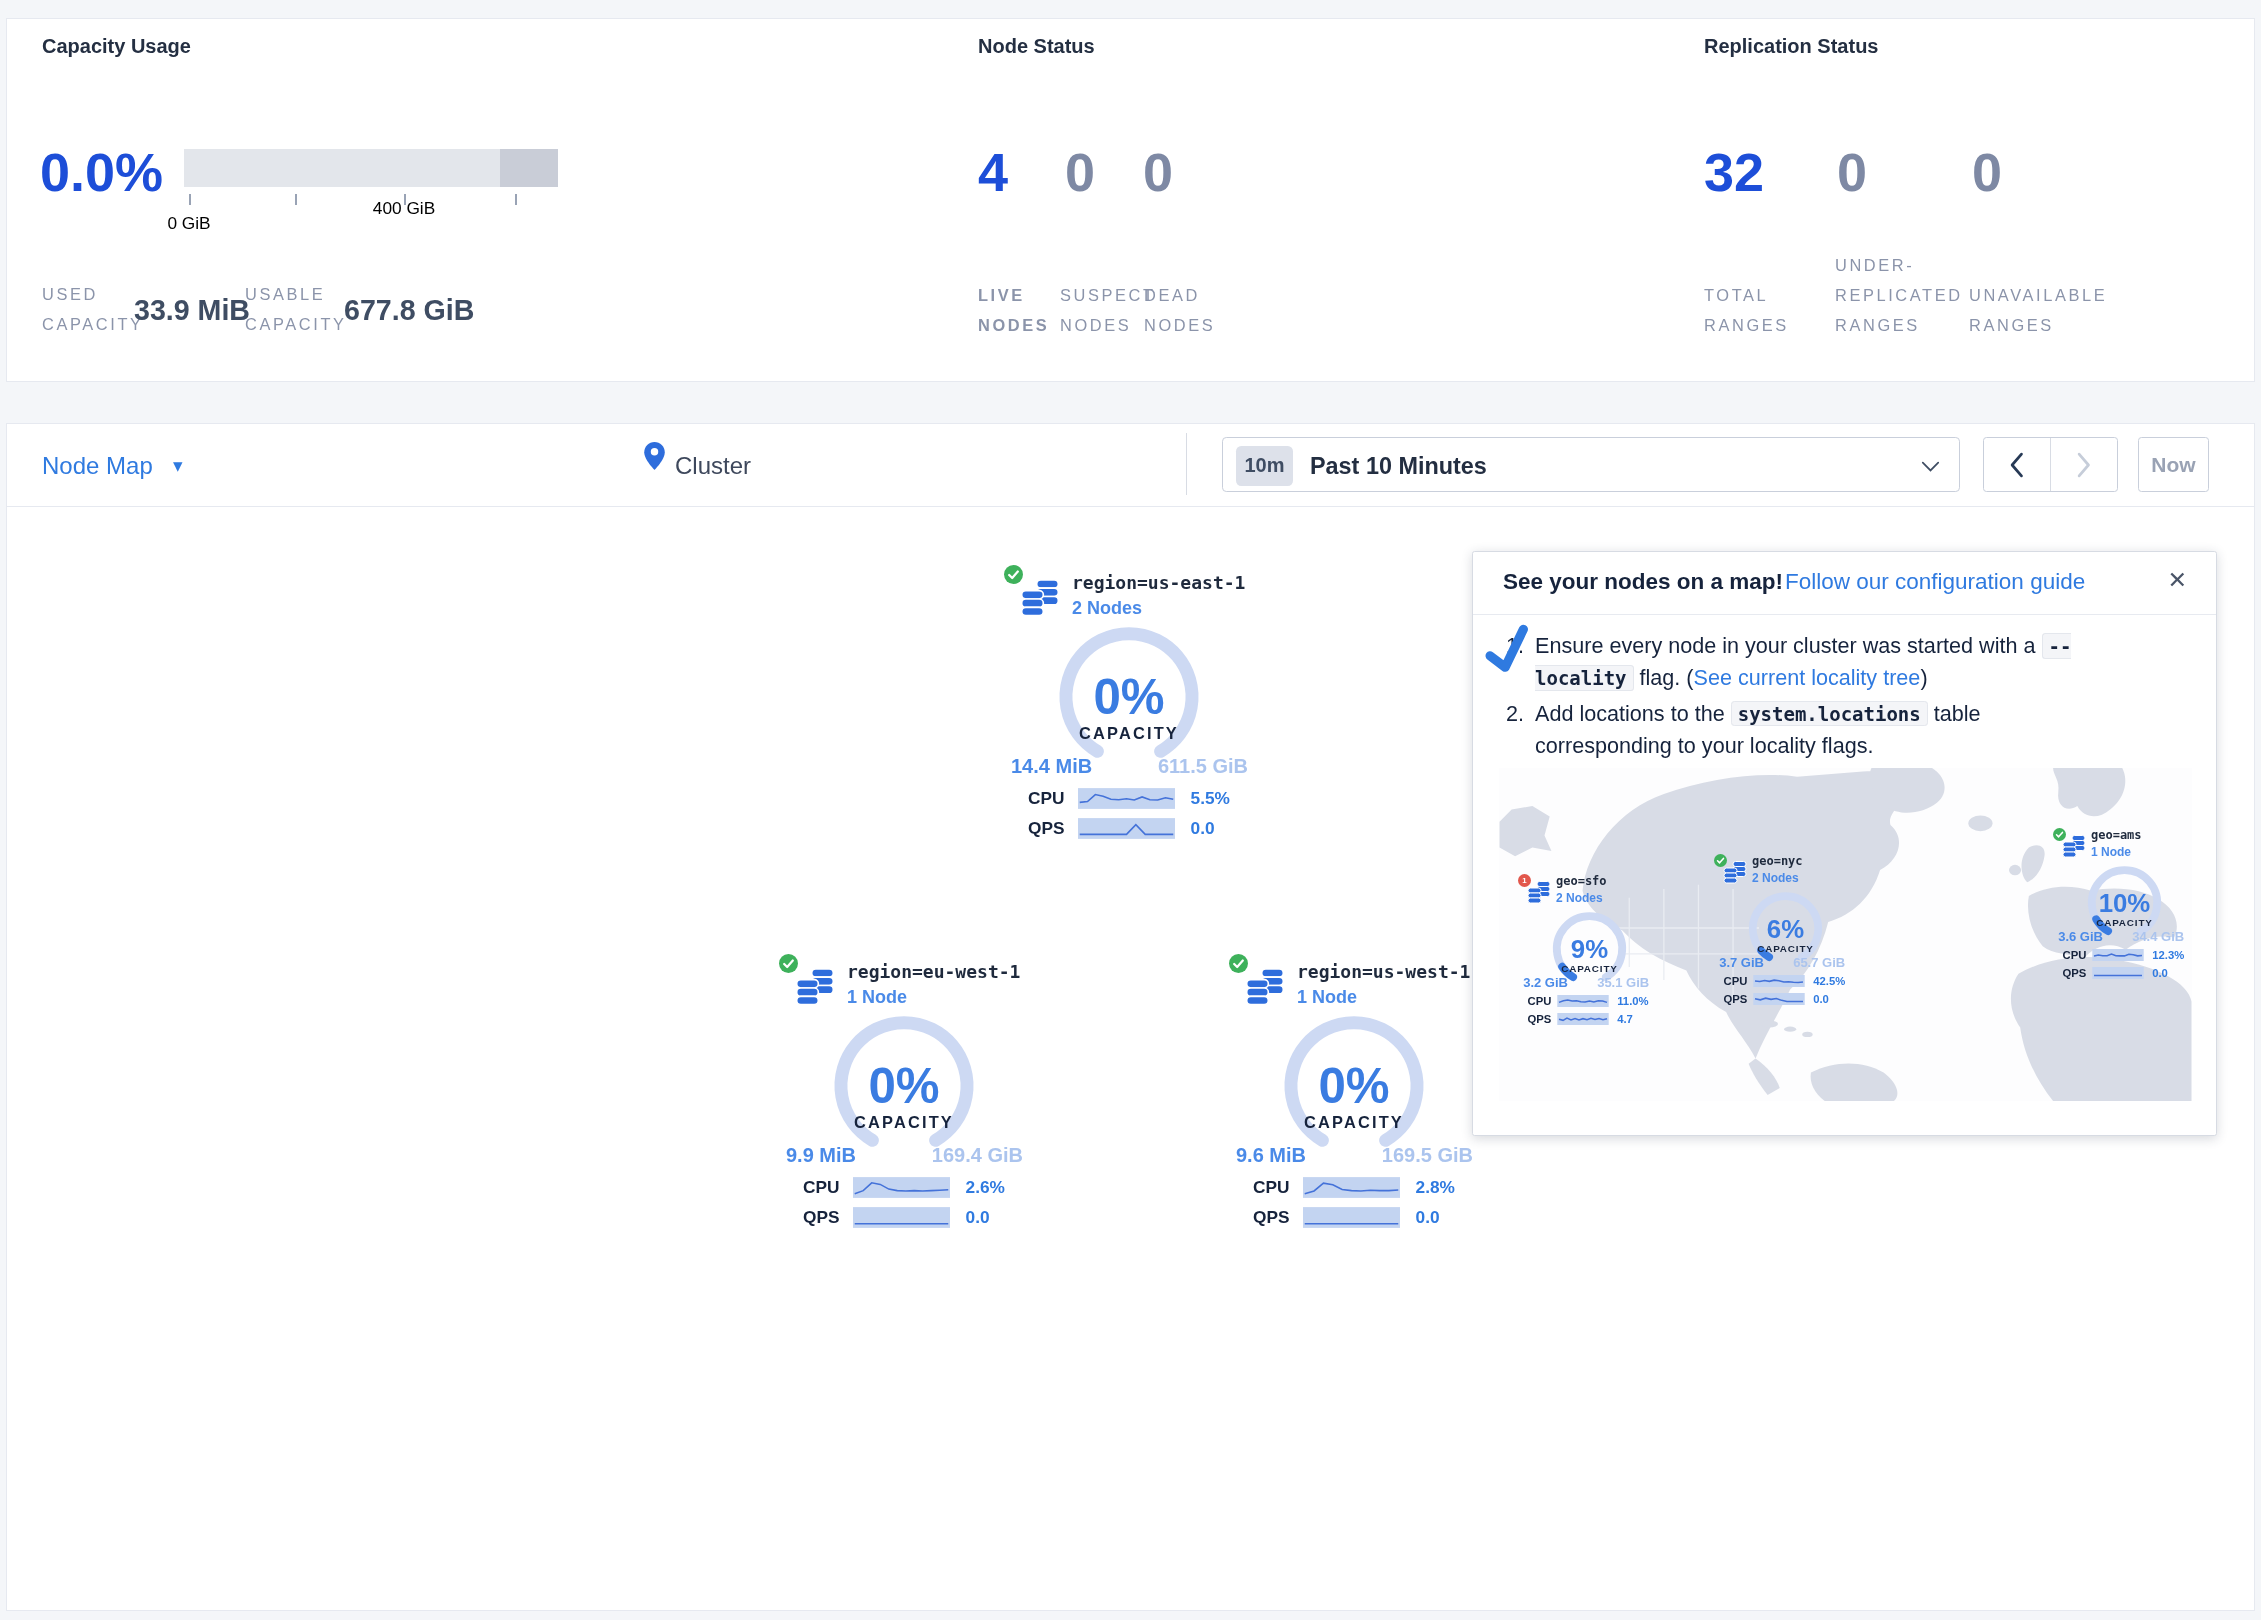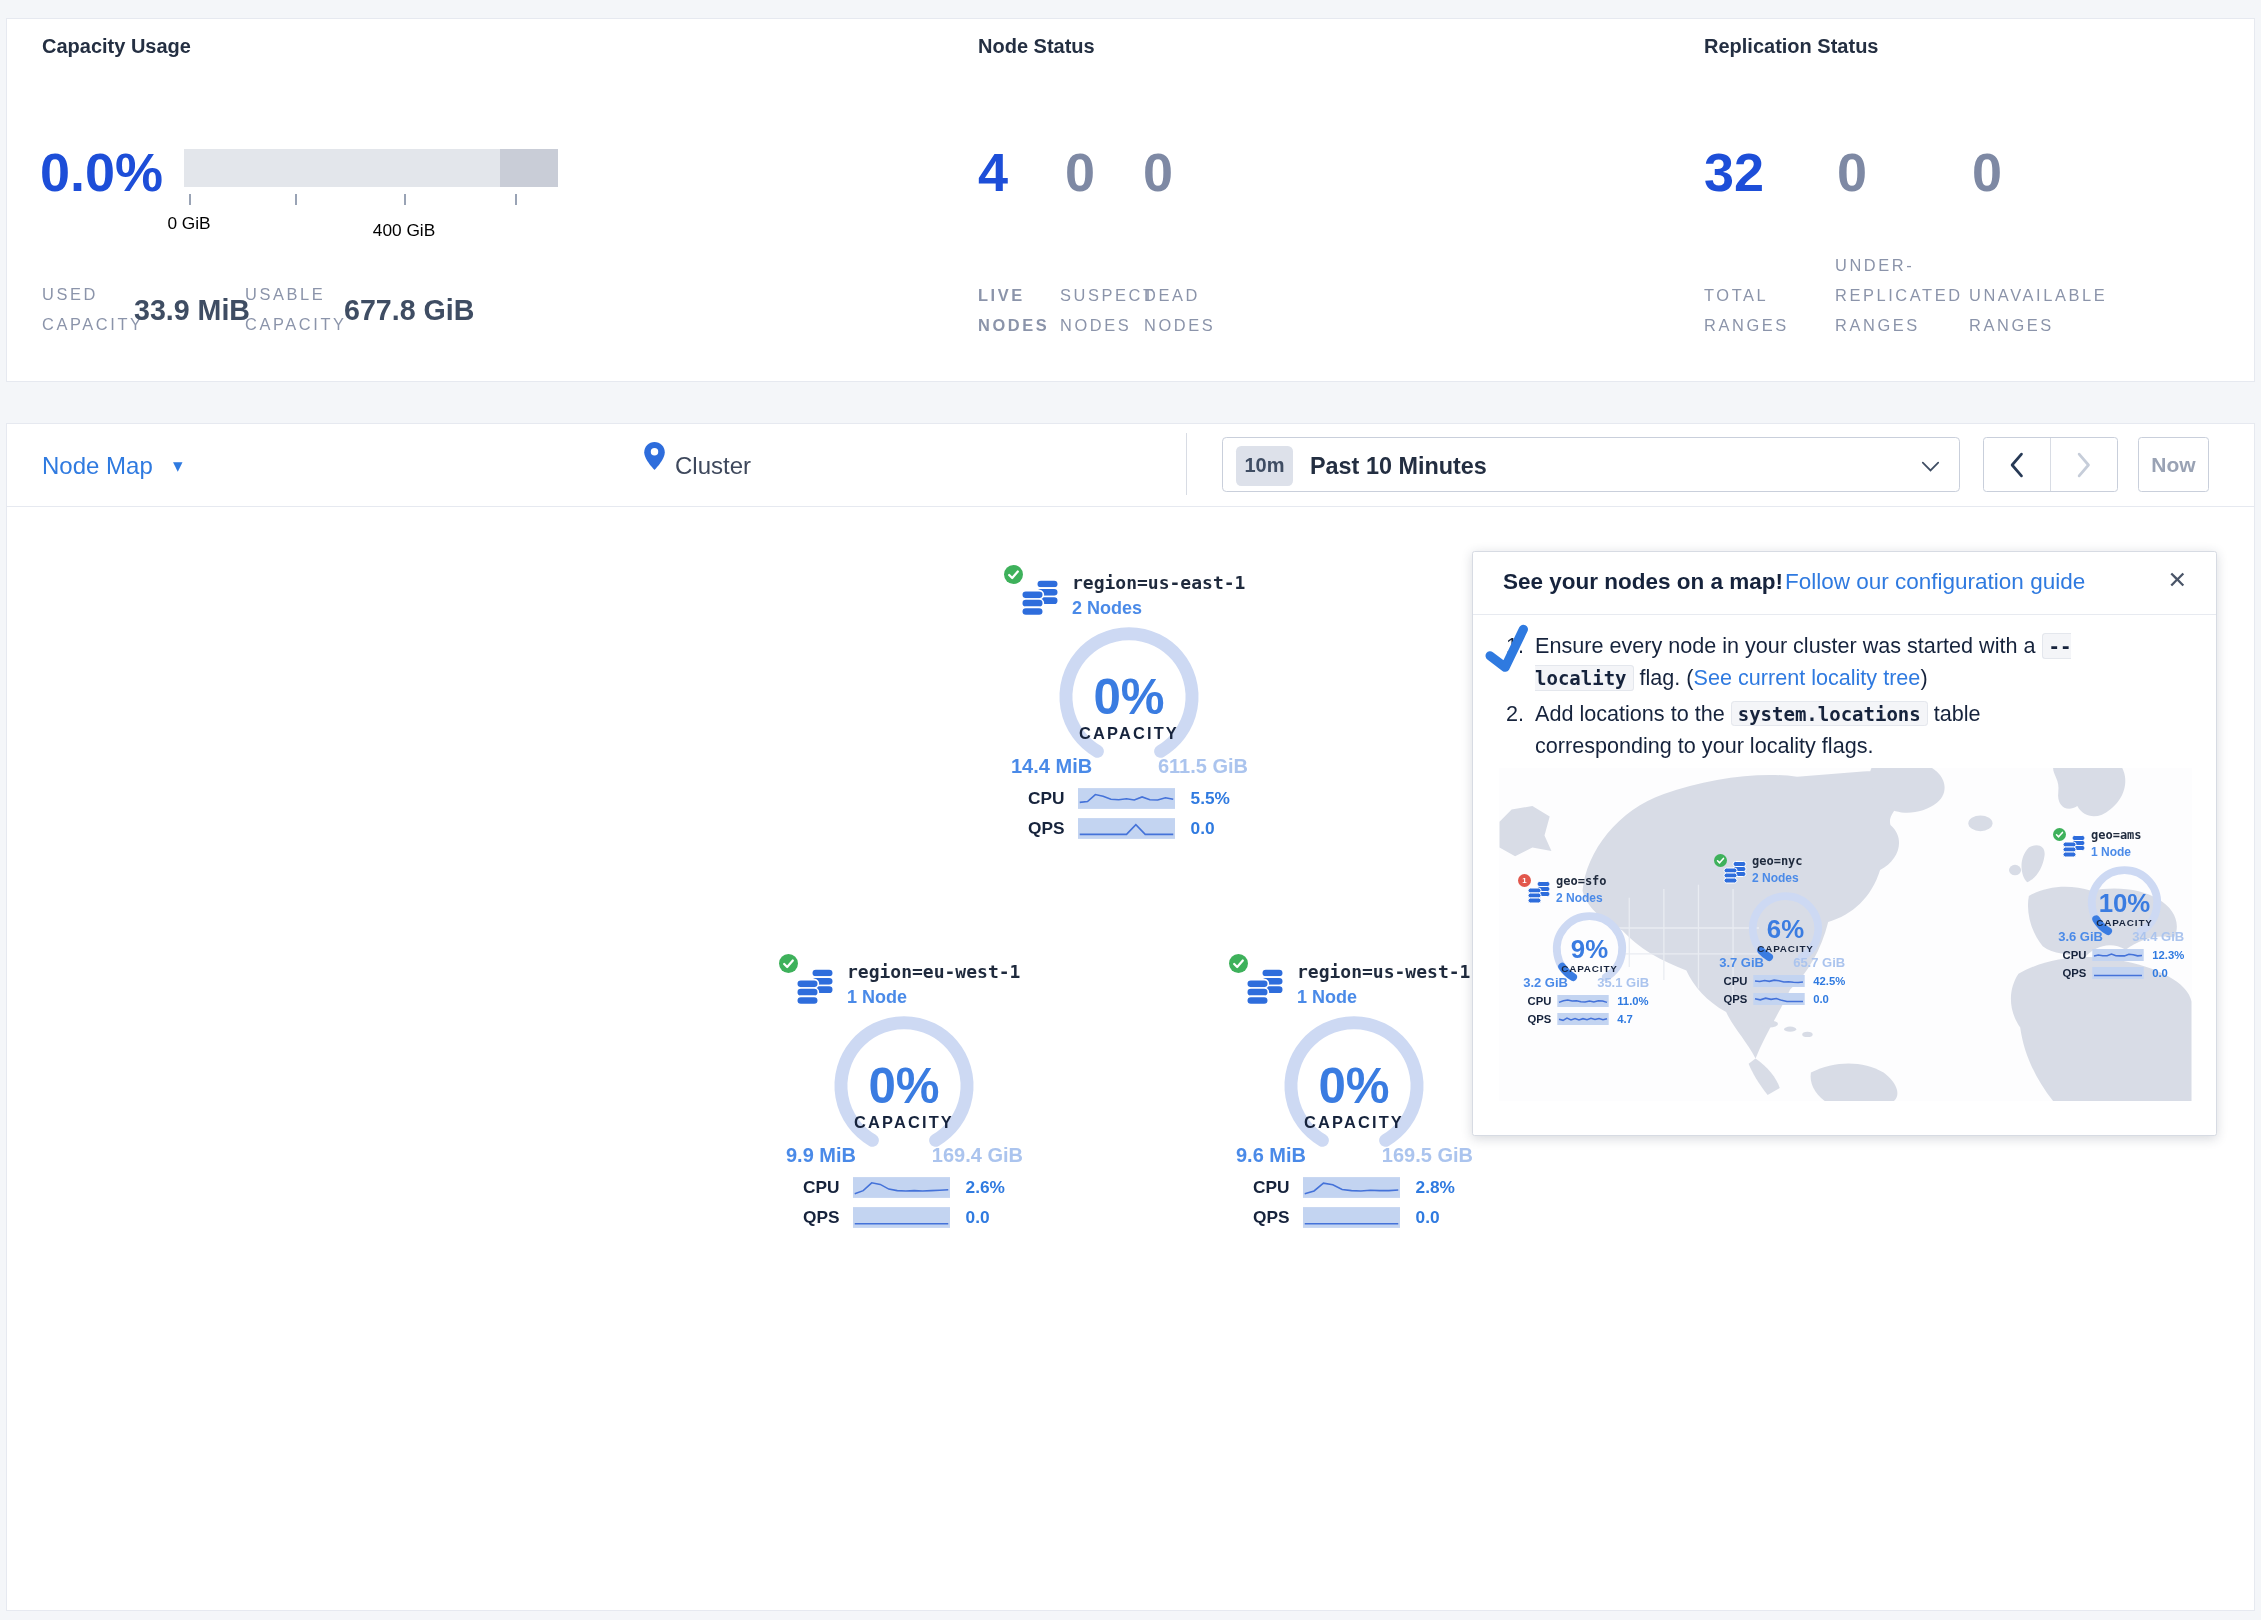--- a/index.html
+++ b/index.html
@@ -85,21 +85,21 @@
   <div class="sec-title" style="left:42px;top:35px;">Capacity Usage</div>
   <div class="bignum" style="left:40px;top:145px;">0.0%</div>
   <div class="capbar" style="left:184px;top:149px;width:374px;height:38px;">
     <div class="dark" style="width: 15.5%;"></div>
   </div>
   <div id="cap-ticks">
       <div class="tick" style="left: 189px; top: 194px;"></div>
       <div class="ticklabel" style="left: 189px; top: 213px;">0 GiB</div>
       <div class="tick" style="left: 295px; top: 194px;"></div>
       <div class="tick" style="left: 404px; top: 194px;"></div>
-      <div class="ticklabel" style="left: 404px; top: 220px;">400 GiB</div>
+      <div class="ticklabel" style="left: 404px; top: 198px;">400 GiB</div>
       <div class="tick" style="left: 515px; top: 194px;"></div>
     </div>
   <div class="caps-label" id="used-label" style="left:42px;top:279px;">
       <span>USED</span>
       <span>CAPACITY</span>
     </div>
   <div class="stat-val" style="left:134px;top:294px;">33.9 MiB</div>
   <div class="caps-label" id="usable-label" style="left:245px;top:279px;">
       <span>USABLE</span>
       <span>CAPACITY</span>

